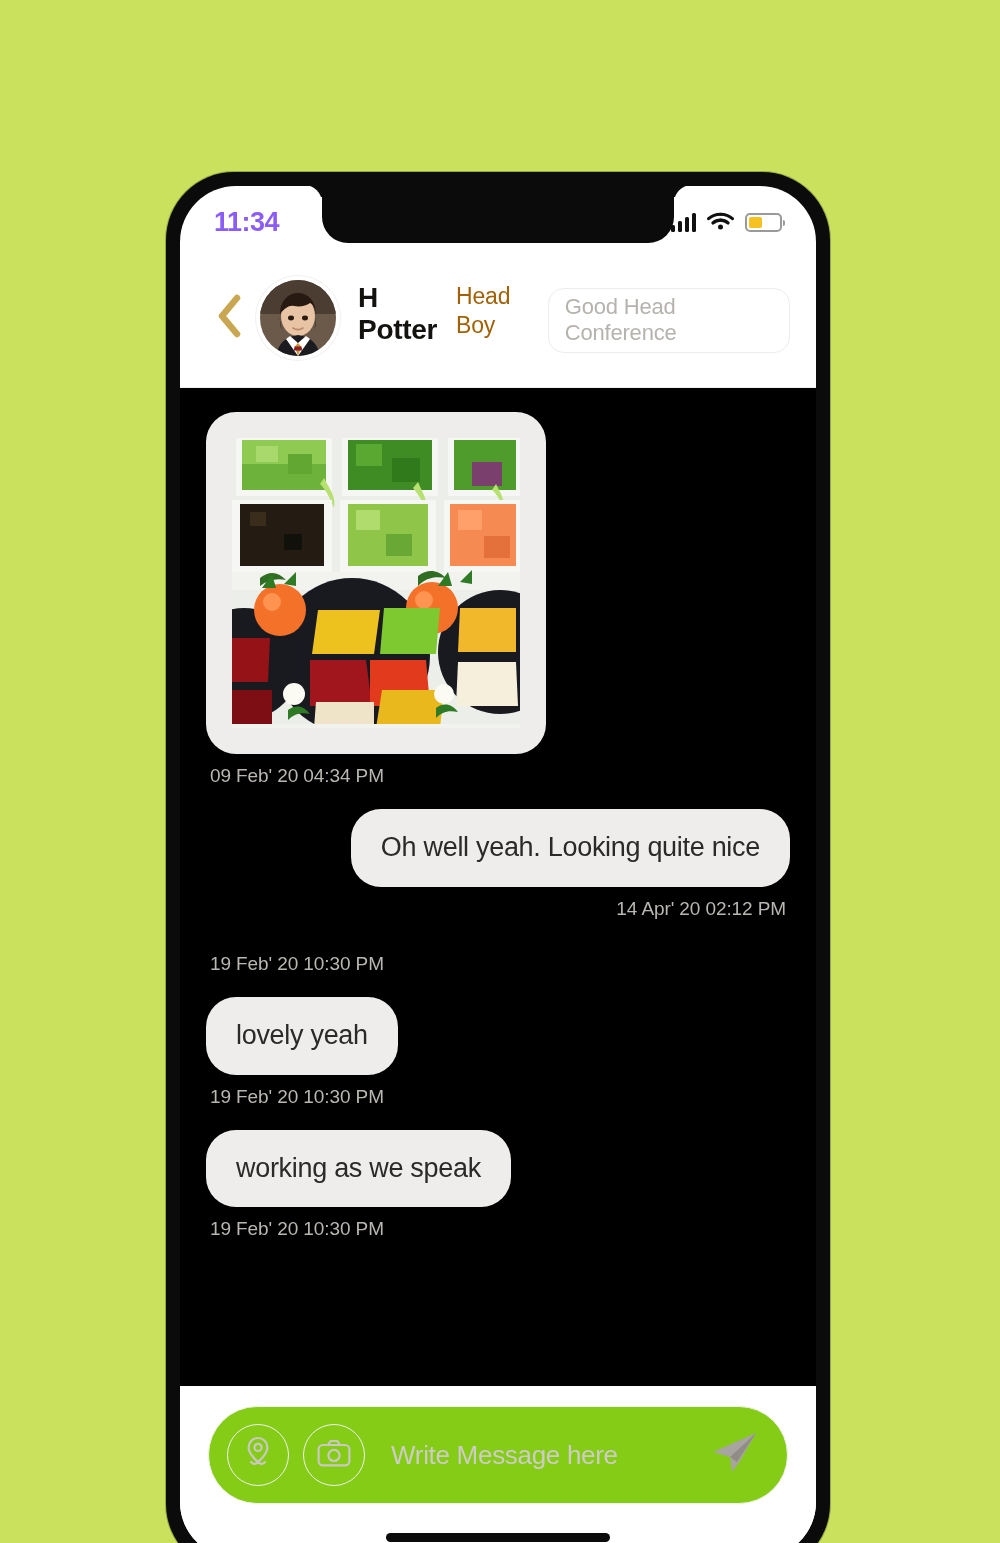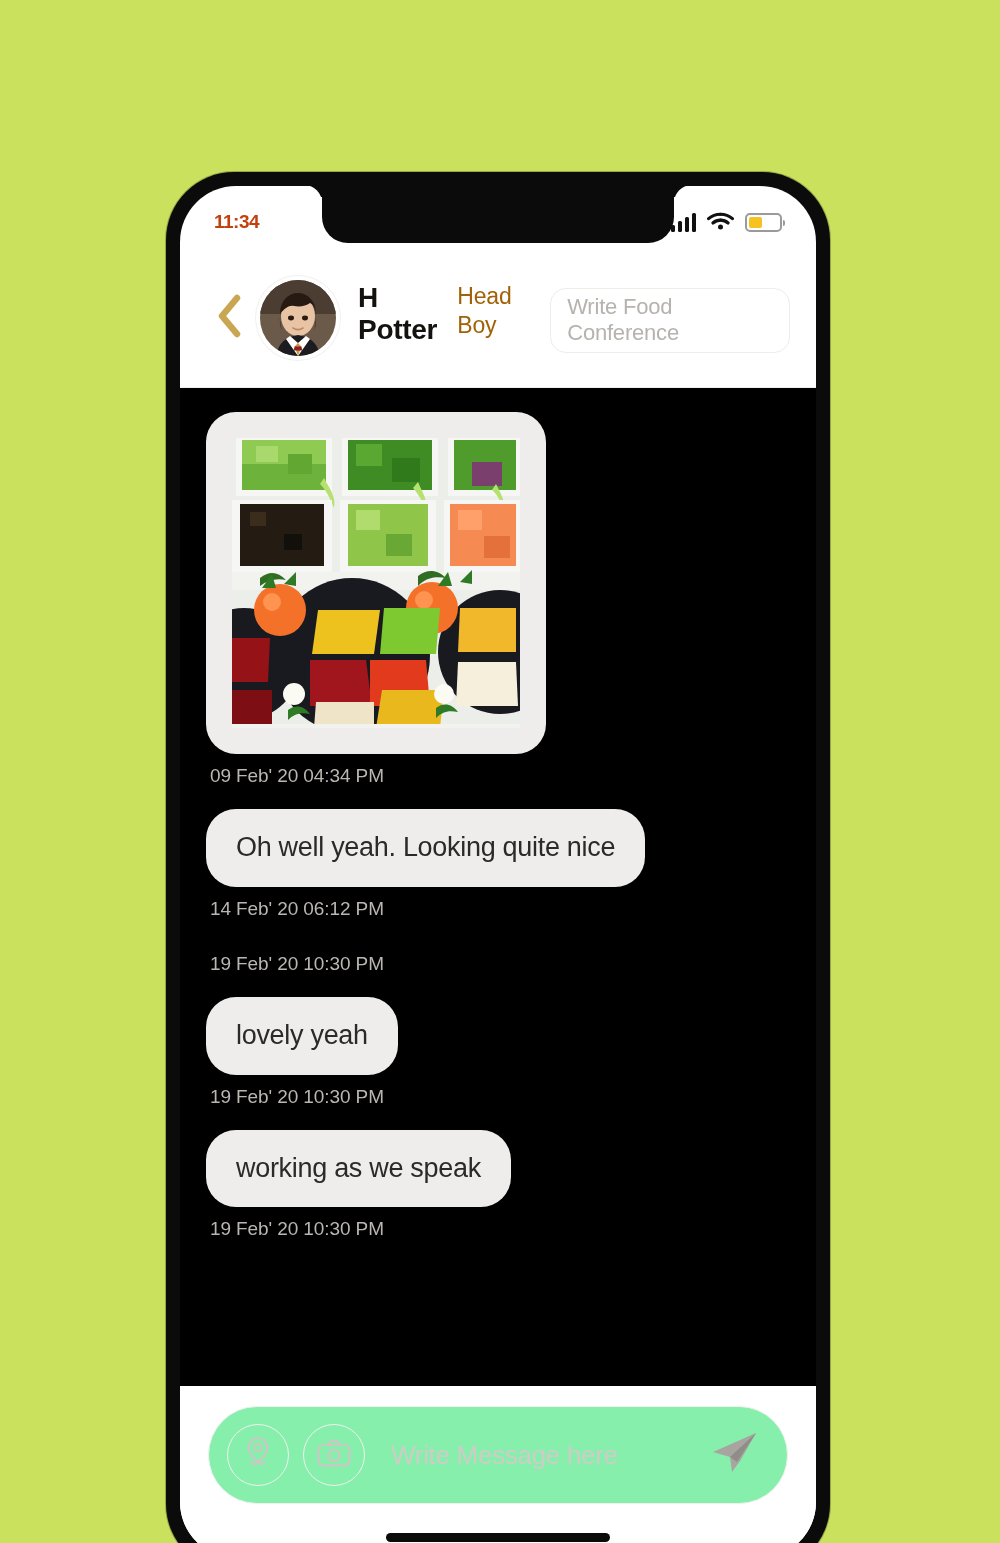--- a/index.html
+++ b/index.html
@@ -76,23 +76,23 @@
     position: absolute;
     top: 0; left: 0; right: 0;
     height: 62px;
     z-index: 20;
     display: flex;
     align-items: center;
     justify-content: space-between;
     padding: 10px 34px 0 34px;
   }
   #status-time {
-    font-size: 19px;
+    font-size: 27px;
     font-weight: bold;
-    color: #c2410c;
+    color: #8b5cf6;
     letter-spacing: -0.5px;
   }
   #status-icons {
     display: flex;
     align-items: center;
     gap: 11px;
   }
   .signal-bars {
     display: flex;
     align-items: flex-end;
@@ -207,21 +207,21 @@
     position: absolute;
     top: 202px;
     left: 0; right: 0;
     bottom: 172px;
     background: #000000;
     padding: 24px 26px 10px 26px;
     overflow: hidden;
   }
 
   .msg-row { display: flex; flex-direction: column; margin-bottom: 22px; }
-  .msg-row.out { align-items: flex-start; }
+  .msg-row.out { align-items: flex-end; }
   .msg-row.in  { align-items: flex-start; }
 
   .bubble {
     background: #eeedeb;
     border-radius: 30px;
     padding: 22px 30px;
     font-size: 27px;
     color: #2b2a28;
     letter-spacing: -0.3px;
     max-width: 84%;
@@ -265,21 +265,21 @@
   }
   #input-bar {
     width: 580px;
     height: 98px;
     border: 1.8px solid #f2f1ef;
     border-radius: 49px;
     display: flex;
     align-items: center;
     padding: 0 26px 0 18px;
     gap: 14px;
-    background: #86efac;
+    background: #84cc16;
   }
   .round-icon-btn {
     width: 62px;
     height: 62px;
     border-radius: 50%;
     border: 1.8px solid #f1f0ee;
     display: flex;
     align-items: center;
     justify-content: center;
     flex: none;
@@ -373,21 +373,21 @@
           <path d="M16 76c2-12 9-19 22-21 13 2 20 9 22 21z" fill="#1b1b20"></path>
           <path d="M30 56l8 7 8-7 4 3-12 17-12-17z" fill="#ffffff"></path>
           <path d="M38 63l3.4 3.5L38 76l-3.4-9.5z" fill="#c79a3a"></path>
           <path d="M34.6 66.5l6.8 0 1 4-8.8 0z" fill="#8d1f25"></path>
         </svg>
       </div>
 
       <div id="contact-block">
         <div id="contact-name">H Potter</div>
         <div id="contact-subtitle">Head Boy</div>
-        <div id="conference-tag">Write Food Conference</div>
+        <div id="conference-tag">Good Head Conference</div>
       </div>
     </div>
 
     <div id="chat-body">
 
       <div class="msg-row in">
         <div class="bubble-image">
           <div class="food-photo">
             <svg viewBox="0 0 288 290" preserveAspectRatio="none">
               <rect width="288" height="290" fill="#eceeea"></rect>
@@ -459,21 +459,21 @@
 
               <rect x="0" y="286" width="288" height="4" fill="#f2f2ef"></rect>
             </svg>
           </div>
         </div>
         <div class="msg-time">09 Feb' 20 04:34 PM</div>
       </div>
 
       <div class="msg-row out">
         <div class="bubble">Oh well yeah. Looking quite nice</div>
-        <div class="msg-time">14 Feb' 20 06:12 PM</div>
+        <div class="msg-time">14 Apr' 20 02:12 PM</div>
       </div>
 
       <div class="msg-row in">
         <div class="msg-time">19 Feb' 20 10:30 PM</div>
       </div>
 
       <div class="msg-row in">
         <div class="bubble">lovely yeah</div>
         <div class="msg-time">19 Feb' 20 10:30 PM</div>
       </div>

